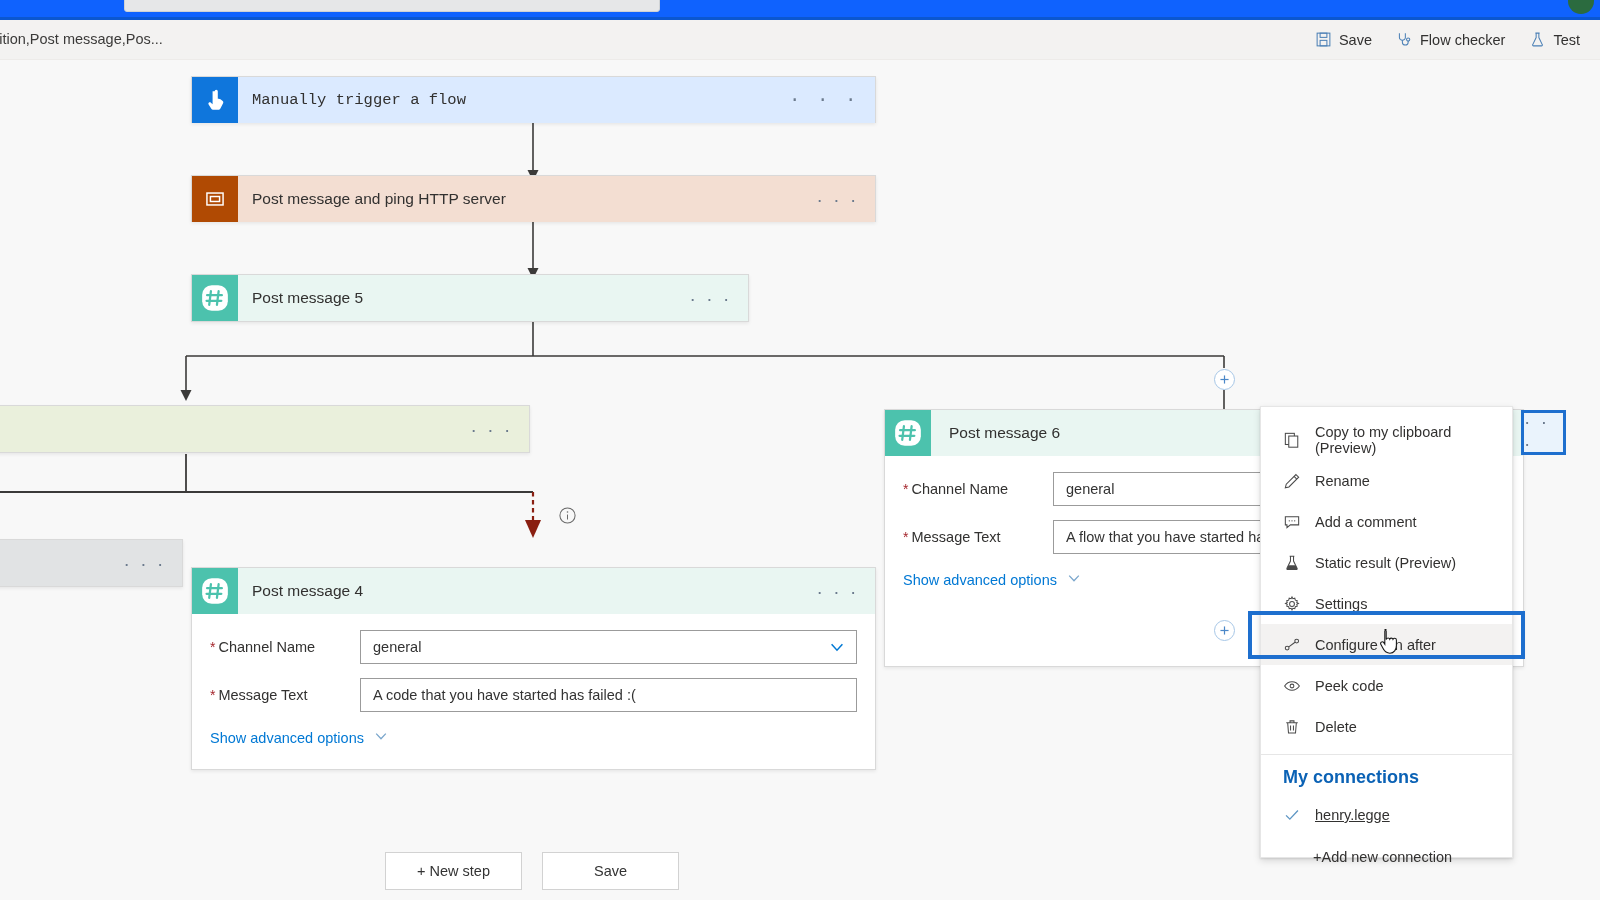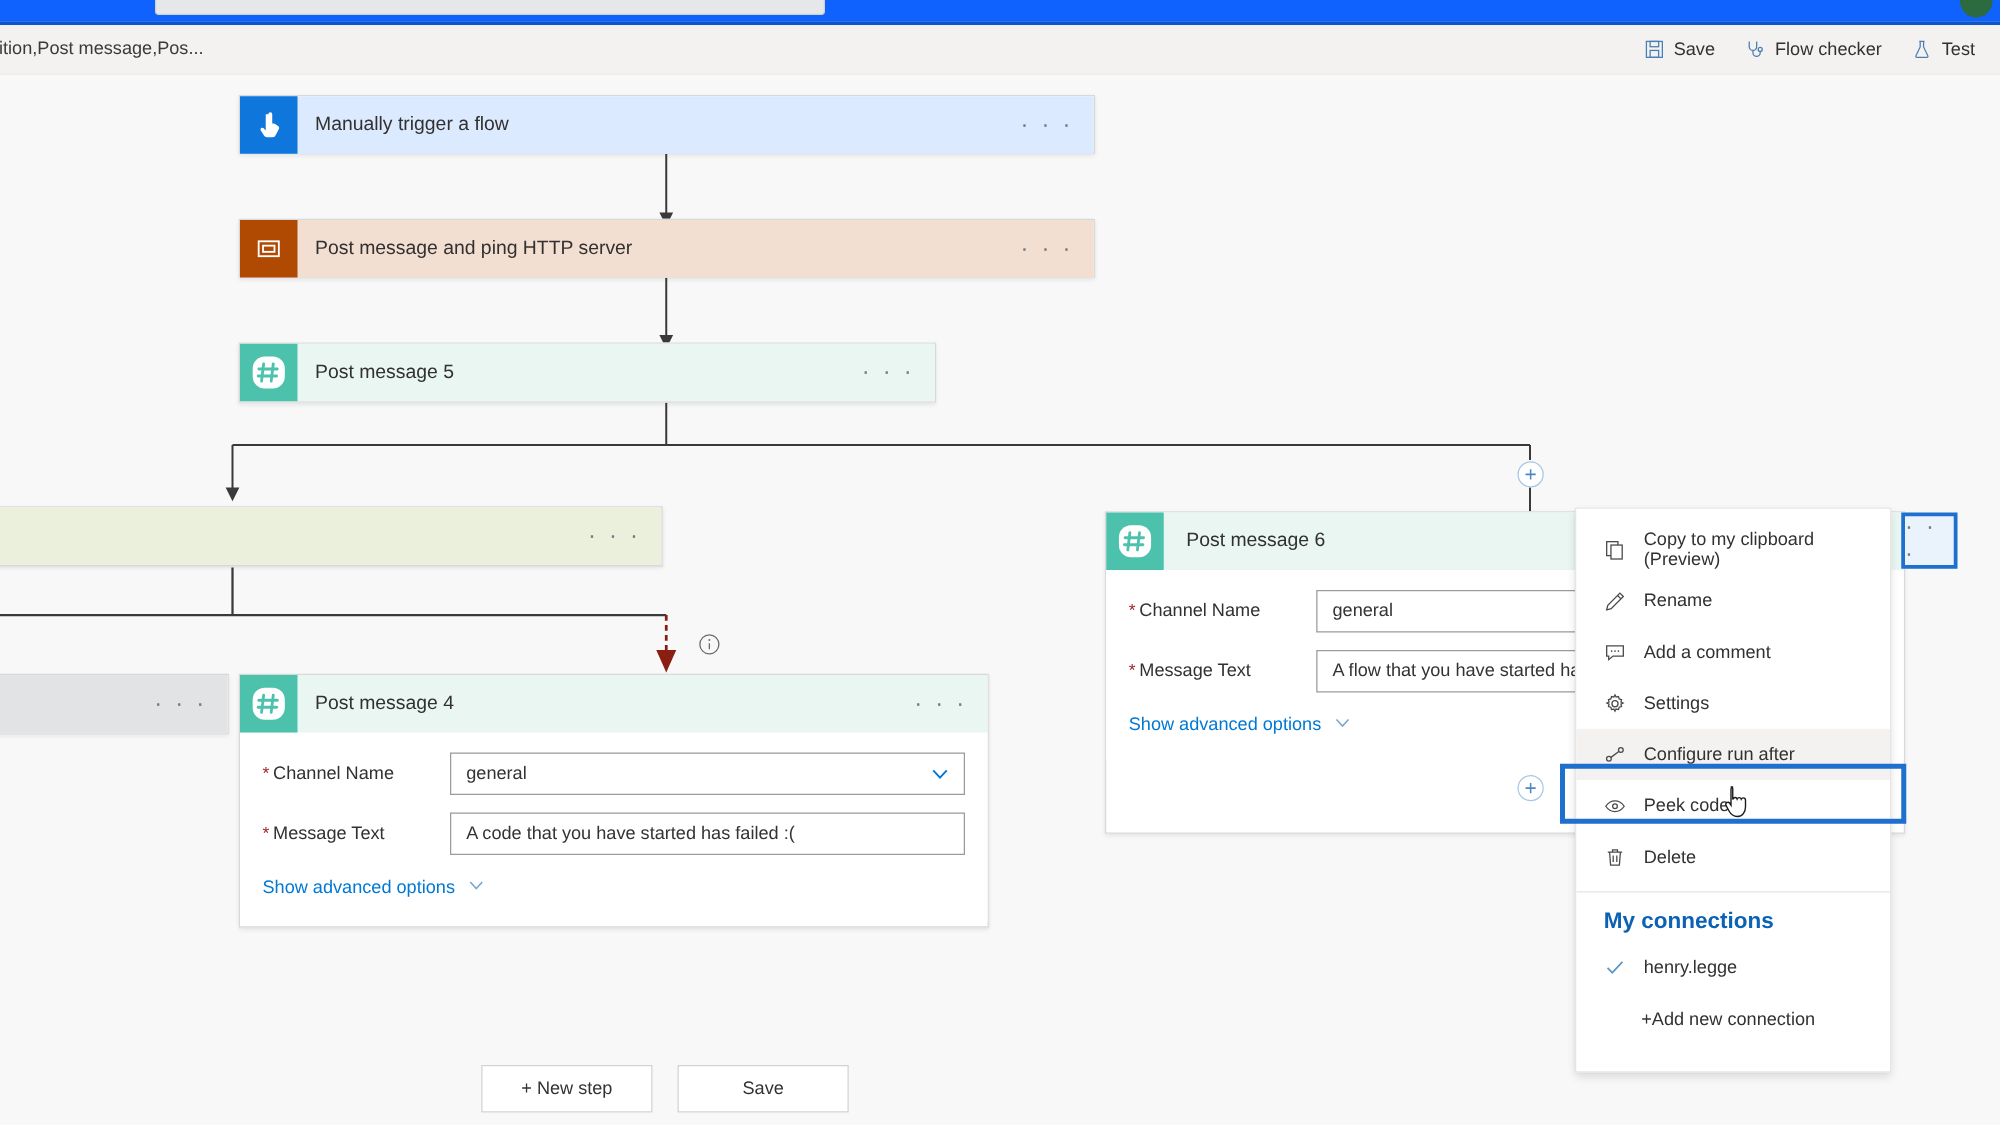--- a/index.html
+++ b/index.html
@@ -149,21 +149,21 @@
   .mi-hl-box {
     position: absolute; left: 1248px; top: 611px; width: 277px; height: 48px;
     border: 4px solid #1e6fce; pointer-events: none;
   }
   .menu-sep {
     height: 1px; background: #e6e6e6; margin: 7px 0 4px 0;
   }
   .menu-head {
     padding: 8px 0 6px 22px; font-size: 18px; font-weight: bold; color: #0b62b5;
   }
-  .mi-conn { height: 42px; }
+  .mi-conn { height: 42px; text-decoration: underline; }
   .mi-add { padding-left: 52px; }
 
   
   .ell-hl {
     position: absolute; left: 1521px; top: 410px; width: 45px; height: 45px;
     border: 3px solid #1e6fce; background: #eaf3fc;
     display: flex; align-items: center; justify-content: center;
     font-size: 19px; letter-spacing: 2.6px; color: #6b7a8d; cursor: pointer;
     user-select: none;
   }
@@ -241,21 +241,21 @@
       <line x1="1224" y1="330" x2="1224" y2="358" stroke="#3b3a39" stroke-width="1.6"></line>
       <polygon points="1224,367 1218.5,356 1229.5,356" fill="#3b3a39"></polygon>
 
       <line x1="186" y1="394" x2="186" y2="432" stroke="#3b3a39" stroke-width="1.8"></line>
       <line x1="-10" y1="432" x2="533" y2="432" stroke="#3b3a39" stroke-width="1.8"></line>
 
       <line x1="533" y1="432" x2="533" y2="462" stroke="#8a1f11" stroke-width="2.2" stroke-dasharray="4.5,3.5"></line>
       <polygon points="533,478 525,460 541,460" fill="#8a1f11"></polygon>
     </svg>
 
-    <div class="card" style="left:191px; top:16px; width:685px; height:47px;">
+    <div class="card" style="left:191px; top:16px; width:685px; height:47px;font-family:Liberation Mono, monospace;">
       <div class="card-head hd-blue">
         <div class="card-icon ic-blue">
           <svg viewBox="0 0 24 24" width="25" height="25" fill="#ffffff">
             <path d="M11.2 3.2a1.5 1.5 0 0 1 3 0v7.1h.9c.6 0 1.2.2 1.7.6l2.1 1.6c.6.5.8 1.4.4 2.1l-2.6 5c-.4.8-1.2 1.3-2.1 1.3H10c-.8 0-1.6-.4-2-1.1l-2.6-4a1.4 1.4 0 0 1 .3-1.9c.6-.4 1.4-.3 1.9.2l1.6 1.6V3.2z"></path>
           </svg>
         </div>
         <span class="card-title">Manually trigger a flow</span>
         <span class="card-ellipsis">· · ·</span>
       </div>
     </div>
@@ -306,21 +306,21 @@
     </div>
 
     <span class="infoico" style="left:558px; top:446px;">
       <svg viewBox="0 0 20 20" fill="none" stroke="#6b6b6b" stroke-width="1.1">
         <circle cx="10" cy="10" r="8"></circle>
         <line x1="10" y1="9" x2="10" y2="14.2"></line>
         <circle cx="10" cy="6.3" r="0.85" fill="#6b6b6b" stroke="none"></circle>
       </svg>
     </span>
 
-    <div class="card" style="left:191px; top:479px; width:600px; height:203px;">
+    <div class="card" style="left:191px; top:507px; width:685px; height:203px;">
       <div class="card-head hd-teal">
         <div class="card-icon ic-teal">
           <svg viewBox="0 0 28 28" width="30" height="30">
             <rect x="2" y="2" width="24" height="24" rx="9" fill="#ffffff"></rect>
             <g stroke="#4cc2ad" stroke-width="2.1" stroke-linecap="round">
               <line x1="10.2" y1="7.5" x2="8.6" y2="20.5"></line>
               <line x1="17.4" y1="7.5" x2="15.8" y2="20.5"></line>
               <line x1="6.6" y1="11.4" x2="20.4" y2="11.4"></line>
               <line x1="6.1" y1="16.6" x2="19.9" y2="16.6"></line>
             </g>
@@ -469,20 +469,29 @@
         <svg viewBox="0 0 20 20" fill="none" stroke="#4a4a4a" stroke-width="1.15">
           <path d="M2.6 4.2h14.8v9H8.2l-3.8 3.2v-3.2H2.6z"></path>
           <circle cx="7" cy="8.7" r="0.75" fill="#4a4a4a" stroke="none"></circle>
           <circle cx="10" cy="8.7" r="0.75" fill="#4a4a4a" stroke="none"></circle>
           <circle cx="13" cy="8.7" r="0.75" fill="#4a4a4a" stroke="none"></circle>
         </svg>
       </span>
       <span>Add a comment</span>
     </div>
 
+    <div class="mi">
+      <span class="mi-ico">
+        <svg viewBox="0 0 20 20" fill="none" stroke="#4a4a4a" stroke-width="1.15">
+          <path d="M7.4 2.6h5.2M8.3 2.6v5.2L4.4 15.8a1 1 0 0 0 .9 1.5h9.4a1 1 0 0 0 .9-1.5l-3.9-8V2.6"></path>
+          <path d="M6.2 12.4h7.6l2 3.4a1 1 0 0 1-.9 1.5H5.3a1 1 0 0 1-.9-1.5z" fill="#4a4a4a" stroke="none"></path>
+        </svg>
+      </span>
+      <span>Static result (Preview)</span>
+    </div>
 
     <div class="mi">
       <span class="mi-ico">
         <svg viewBox="0 0 20 20" fill="none" stroke="#4a4a4a" stroke-width="1.15">
           <circle cx="10" cy="10" r="2.7"></circle>
           <path d="M10 2.2l1 1.9 2.1-.5.6 2.1 2.1.6-.5 2.1 1.9 1-1.9 1 .5 2.1-2.1.6-.6 2.1-2.1-.5-1 1.9-1-1.9-2.1.5-.6-2.1-2.1-.6.5-2.1-1.9-1 1.9-1-.5-2.1 2.1-.6.6-2.1 2.1.5z"></path>
         </svg>
       </span>
       <span>Settings</span>
     </div>

